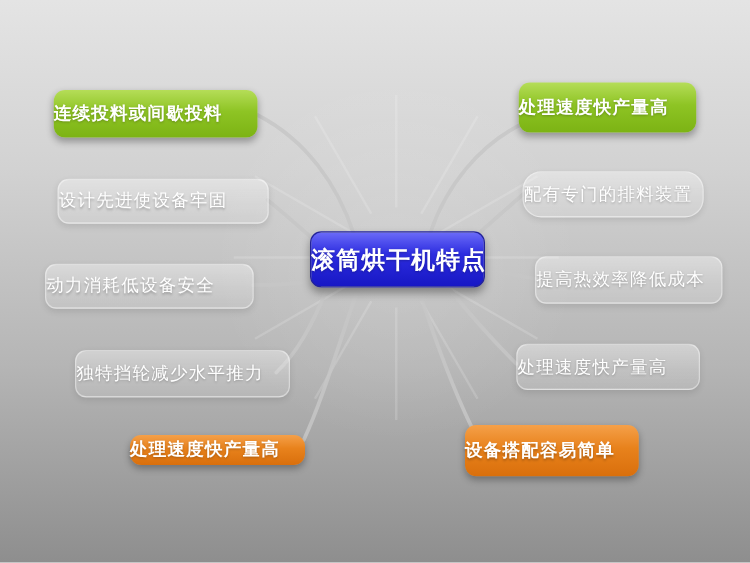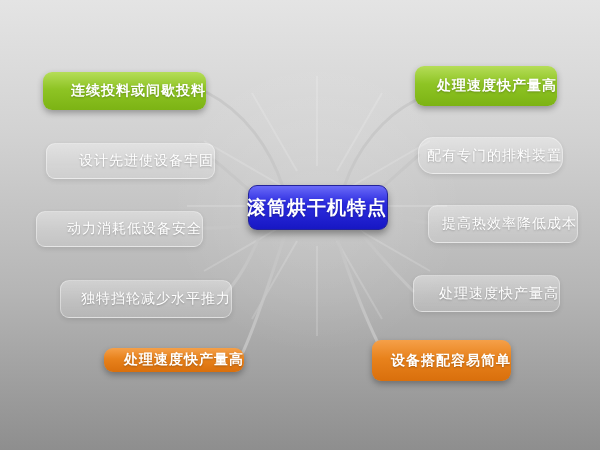--- a/index.html
+++ b/index.html
@@ -11,21 +11,21 @@
     font-family:"DejaVu Sans",sans-serif;
   }
   .glow{
     position:absolute;left:167px;top:56px;width:300px;height:300px;
     background:radial-gradient(circle,rgba(255,255,255,0.14) 0%,rgba(255,255,255,0) 70%);
     pointer-events:none;
   }
   svg.wires{position:absolute;left:0;top:0;}
   .node{
     position:absolute;
-    display:flex;align-items:center;justify-content:flex-end;
+    display:flex;align-items:center;justify-content:flex-start;
     border-radius:9px;
     color:#fff;
     font-size:14px;letter-spacing:1px;white-space:nowrap;
     text-shadow:0 1px 2px rgba(0,0,0,0.25);
   }
   .plain{
     background:linear-gradient(180deg,rgba(255,255,255,0.36) 0%,rgba(255,255,255,0.18) 55%,rgba(255,255,255,0.10) 100%);
     border:1px solid rgba(255,255,255,0.40);
     box-shadow:0 2px 5px rgba(0,0,0,0.10);
   }

